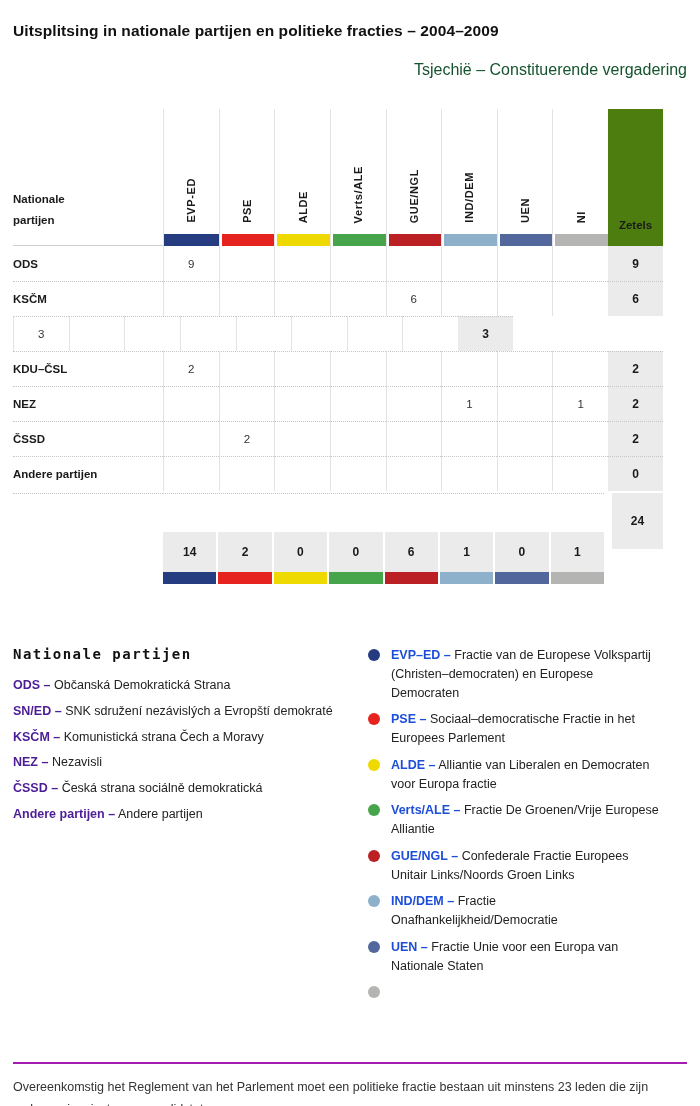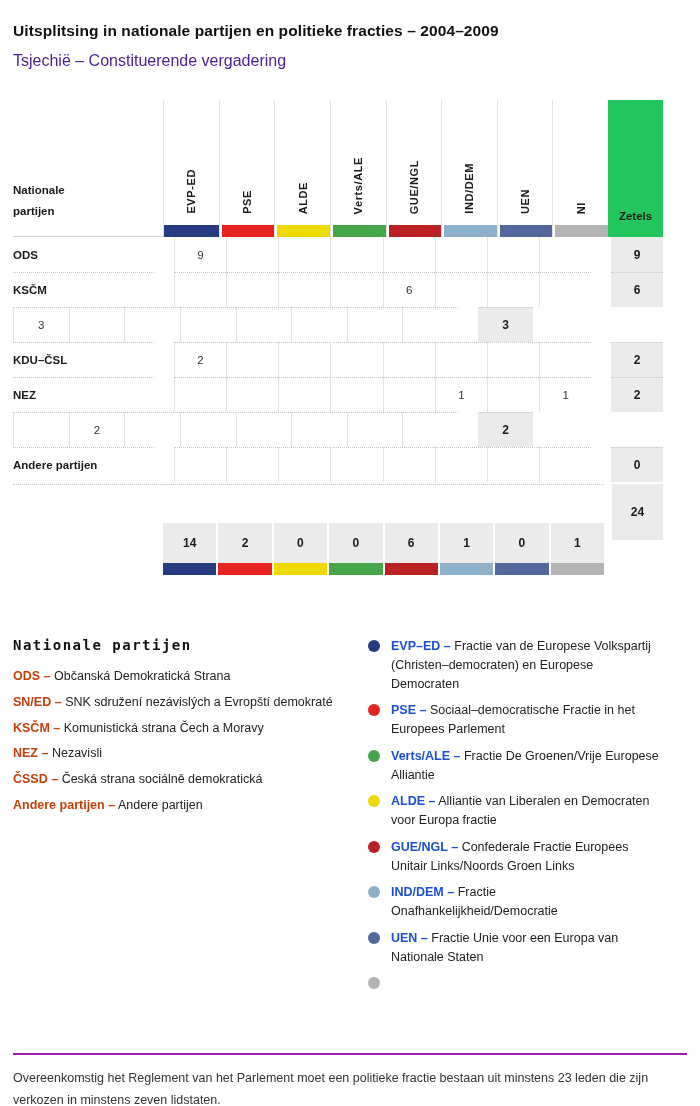--- a/index.html
+++ b/index.html
@@ -4,21 +4,21 @@
 <style>
   * { margin:0; padding:0; box-sizing:border-box; }
   html,body { background:#ffffff; }
   body {
     width:700px; height:1106px; overflow:hidden;
     font-family:"Liberation Sans", sans-serif; color:#333;
   }
   .page { padding:0 13px; width:700px; }
 
   .title { margin-top:22px; font-size:15.5px; font-weight:bold; color:#111; letter-spacing:.1px; }
-  .subtitle { margin-top:12px; font-size:16px; color:#4c1d95; }
+  .subtitle { margin-top:21px; font-size:16px; color:#14532d;text-align:right; }
 
   
   .table { margin-top:30px; width:650px; }
   .thead { display:flex; height:137px; }
   .th-label { width:150px; position:relative; border-bottom:1px solid #cfcfcf; }
   .th-label span {
     position:absolute; left:0; bottom:14px; width:56px;
     font-size:11.5px; font-weight:bold; color:#1a1a1a;
     line-height:21px; word-break:break-all;
   }
@@ -29,26 +29,26 @@
     border-left:1px solid #e3e3e3;
   }
   .rot {
     writing-mode:vertical-rl; transform:rotate(180deg);
     font-size:11px; font-weight:bold; color:#1a1a1a;
     letter-spacing:.6px; white-space:nowrap; margin-bottom:11px;
   }
   .hbar { height:12px; width:100%; }
   .th-group + .th-group .hbar { border-left:2px solid #fff; }
   .th-zetels {
-    width:55px; background:#22c55e;
+    width:55px; background:#4d7c0f;
     display:flex; align-items:flex-end; justify-content:center;
     padding-bottom:15px; font-size:11.5px; font-weight:bold; color:#1a1a1a;
   }
 
-  .row { display:flex; height:35px;gap:20px; }
+  .row { display:flex; height:35px; }
   .row + .row .rlabel, .row + .row .cell, .row + .row .zcell { border-top:1px dotted #c6c6c6; }
   .rlabel {
     width:150px; display:flex; align-items:center;
     font-size:11.5px; font-weight:bold; color:#1a1a1a;
   }
   .cells { display:flex; width:445px; }
   .cell {
     flex:1; border-left:1px solid #e3e3e3;
     display:flex; align-items:center; justify-content:center;
     font-size:11.5px; color:#333;
@@ -79,21 +79,21 @@
 
   
   .legends { display:flex; margin-top:62px; }
   .leg-left { width:355px; padding-right:10px; }
   .leg-left h3 {
     font-family:"DejaVu Sans Mono", monospace;
     font-size:14px; font-weight:bold; color:#111; letter-spacing:1.5px;
     margin-bottom:14px;
   }
   .leg-item { font-size:12.5px; line-height:1.5; color:#222; margin-bottom:7px; }
-  .leg-item b { color:#c2410c; }
+  .leg-item b { color:#4c1d95; }
   .leg-right { width:295px; }
   .leg-right h3 { font-size:12px; font-weight:bold; color:#111; margin-bottom:13px; }
   .fr-item { display:flex; margin-bottom:8px; }
   .dot { width:12px; height:12px; border-radius:50%; flex:0 0 12px; margin-top:3px; margin-right:11px; }
   .fr-text { font-size:12.5px; line-height:1.5; color:#222; }
   .fr-text b { color:#1d4ed8; }
 
   
   .note {
     margin-top:56px; border-top:2px solid #a21caf; border-bottom:1px solid #dcdcdc;
@@ -219,20 +219,21 @@
         <div class="cell"></div>
         <div class="cell"></div>
         <div class="cell">1</div>
         <div class="cell"></div>
         <div class="cell">1</div>
       </div>
       <div class="zcell">2</div>
     </div>
 
     <div class="row">
+      <div class="rlabel">ČSSD</div>
       <div class="cells">
         <div class="cell"></div>
         <div class="cell">2</div>
         <div class="cell"></div>
         <div class="cell"></div>
         <div class="cell"></div>
         <div class="cell"></div>
         <div class="cell"></div>
         <div class="cell"></div>
       </div>
@@ -296,28 +297,28 @@
     <div class="leg-right">
       <div class="fr-item">
         <div class="dot" style="background-color: rgb(37, 60, 128);"></div>
         <div class="fr-text"><b>EVP–ED –</b> <span>Fractie van de Europese Volkspartij (Christen–democraten) en Europese Democraten</span></div>
       </div>
       <div class="fr-item">
         <div class="dot" style="background-color: rgb(230, 35, 30);"></div>
         <div class="fr-text"><b>PSE –</b> <span>Sociaal–democratische Fractie in het Europees Parlement</span></div>
       </div>
       <div class="fr-item">
+        <div class="dot" style="background-color: rgb(238, 218, 0);"></div>
+        <div class="fr-text"><b>ALDE –</b> <span>Alliantie van Liberalen en Democraten voor Europa fractie</span></div>
+      </div>
+      <div class="fr-item">
         <div class="dot" style="background-color: rgb(70, 165, 74);"></div>
         <div class="fr-text"><b>Verts/ALE –</b> <span>Fractie De Groenen/Vrije Europese Alliantie</span></div>
       </div>
       <div class="fr-item">
-        <div class="dot" style="background-color: rgb(238, 218, 0);"></div>
-        <div class="fr-text"><b>ALDE –</b> <span>Alliantie van Liberalen en Democraten voor Europa fractie</span></div>
-      </div>
-      <div class="fr-item">
         <div class="dot" style="background-color: rgb(187, 32, 36);"></div>
         <div class="fr-text"><b>GUE/NGL –</b> <span>Confederale Fractie Europees Unitair Links/Noords Groen Links</span></div>
       </div>
       <div class="fr-item">
         <div class="dot" style="background-color: rgb(141, 177, 203);"></div>
         <div class="fr-text"><b>IND/DEM –</b> <span>Fractie Onafhankelijkheid/Democratie</span></div>
       </div>
       <div class="fr-item">
         <div class="dot" style="background-color: rgb(82, 104, 157);"></div>
         <div class="fr-text"><b>UEN –</b> <span>Fractie Unie voor een Europa van Nationale Staten</span></div>

